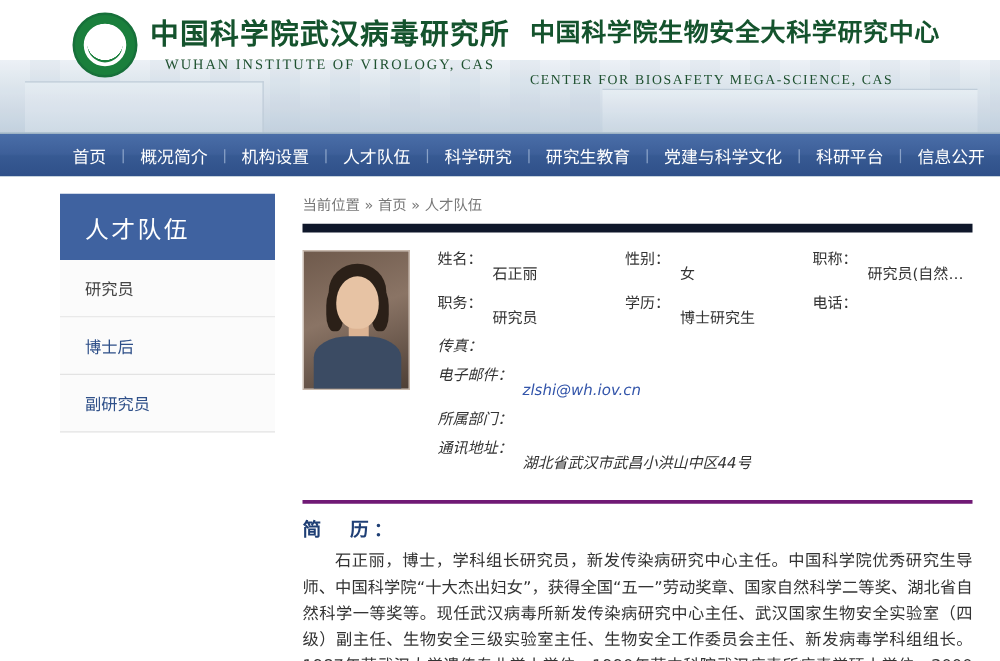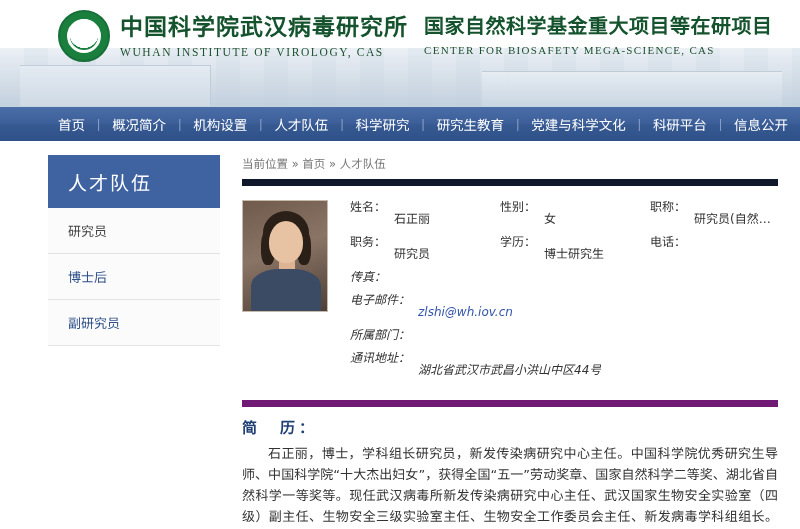--- a/index.html
+++ b/index.html
@@ -110,36 +110,37 @@
     font-weight: bold;
     white-space: nowrap;
   }
   .title-en {
     margin-top: 4px;
     font-family: "Liberation Serif", serif;
     font-size: 11.5px;
     letter-spacing: 1.6px;
     color: #1f5130;
     white-space: nowrap;
+    text-align: center;
   }
   .title-block-right {
     position: absolute;
     left: 424px;
     top: 10px;
   }
   .title2-cn {
     font-family: "DejaVu Sans", "Liberation Sans", sans-serif;
     font-size: 20px;
     letter-spacing: 0.5px;
     color: #14532d;
     font-weight: bold;
     white-space: nowrap;
   }
   .title2-en {
-    margin-top: 5px;
+    margin-top: 19px;
     font-family: "Liberation Serif", serif;
     font-size: 11px;
     letter-spacing: 1.3px;
     color: #1f5130;
     white-space: nowrap;
   }
 
   
   .nav {
     height: 34px;
@@ -308,21 +309,21 @@
     padding-left: 8px;
     white-space: nowrap;
     overflow: hidden;
     text-overflow: ellipsis;
     margin-top: 12px;
   }
   .val.link { color: #3355aa; }
 
   .bio-head {
     margin-top: 14px;
-    border-top: 7px solid #701a75;
+    border-top: 3px solid #701a75;
     padding-top: 9px;
     font-size: 15px;
     font-weight: bold;
     color: #1f3f75;
     font-family: "DejaVu Sans", "Liberation Sans", sans-serif;
     letter-spacing: 4px;
   }
   .bio-body {
     margin-top: 6px;
     font-size: 13px;
@@ -342,21 +343,21 @@
     <div class="banner-photo"></div>
     <div class="logo">
       <div class="ring"></div>
       <div class="swoosh"></div>
     </div>
     <div class="title-block">
       <div class="title-cn">中国科学院武汉病毒研究所</div>
       <div class="title-en">WUHAN INSTITUTE OF VIROLOGY, CAS</div>
     </div>
     <div class="title-block-right">
-      <div class="title2-cn">国家自然科学基金重大项目等在研项目</div>
+      <div class="title2-cn">中国科学院生物安全大科学研究中心</div>
       <div class="title2-en">CENTER FOR BIOSAFETY MEGA-SCIENCE, CAS</div>
     </div>
   </div>
 
   <div class="nav">
     <div class="nav-item">首页</div>
     <div class="nav-sep">|</div>
     <div class="nav-item">概况简介</div>
     <div class="nav-sep">|</div>
     <div class="nav-item">机构设置</div>

